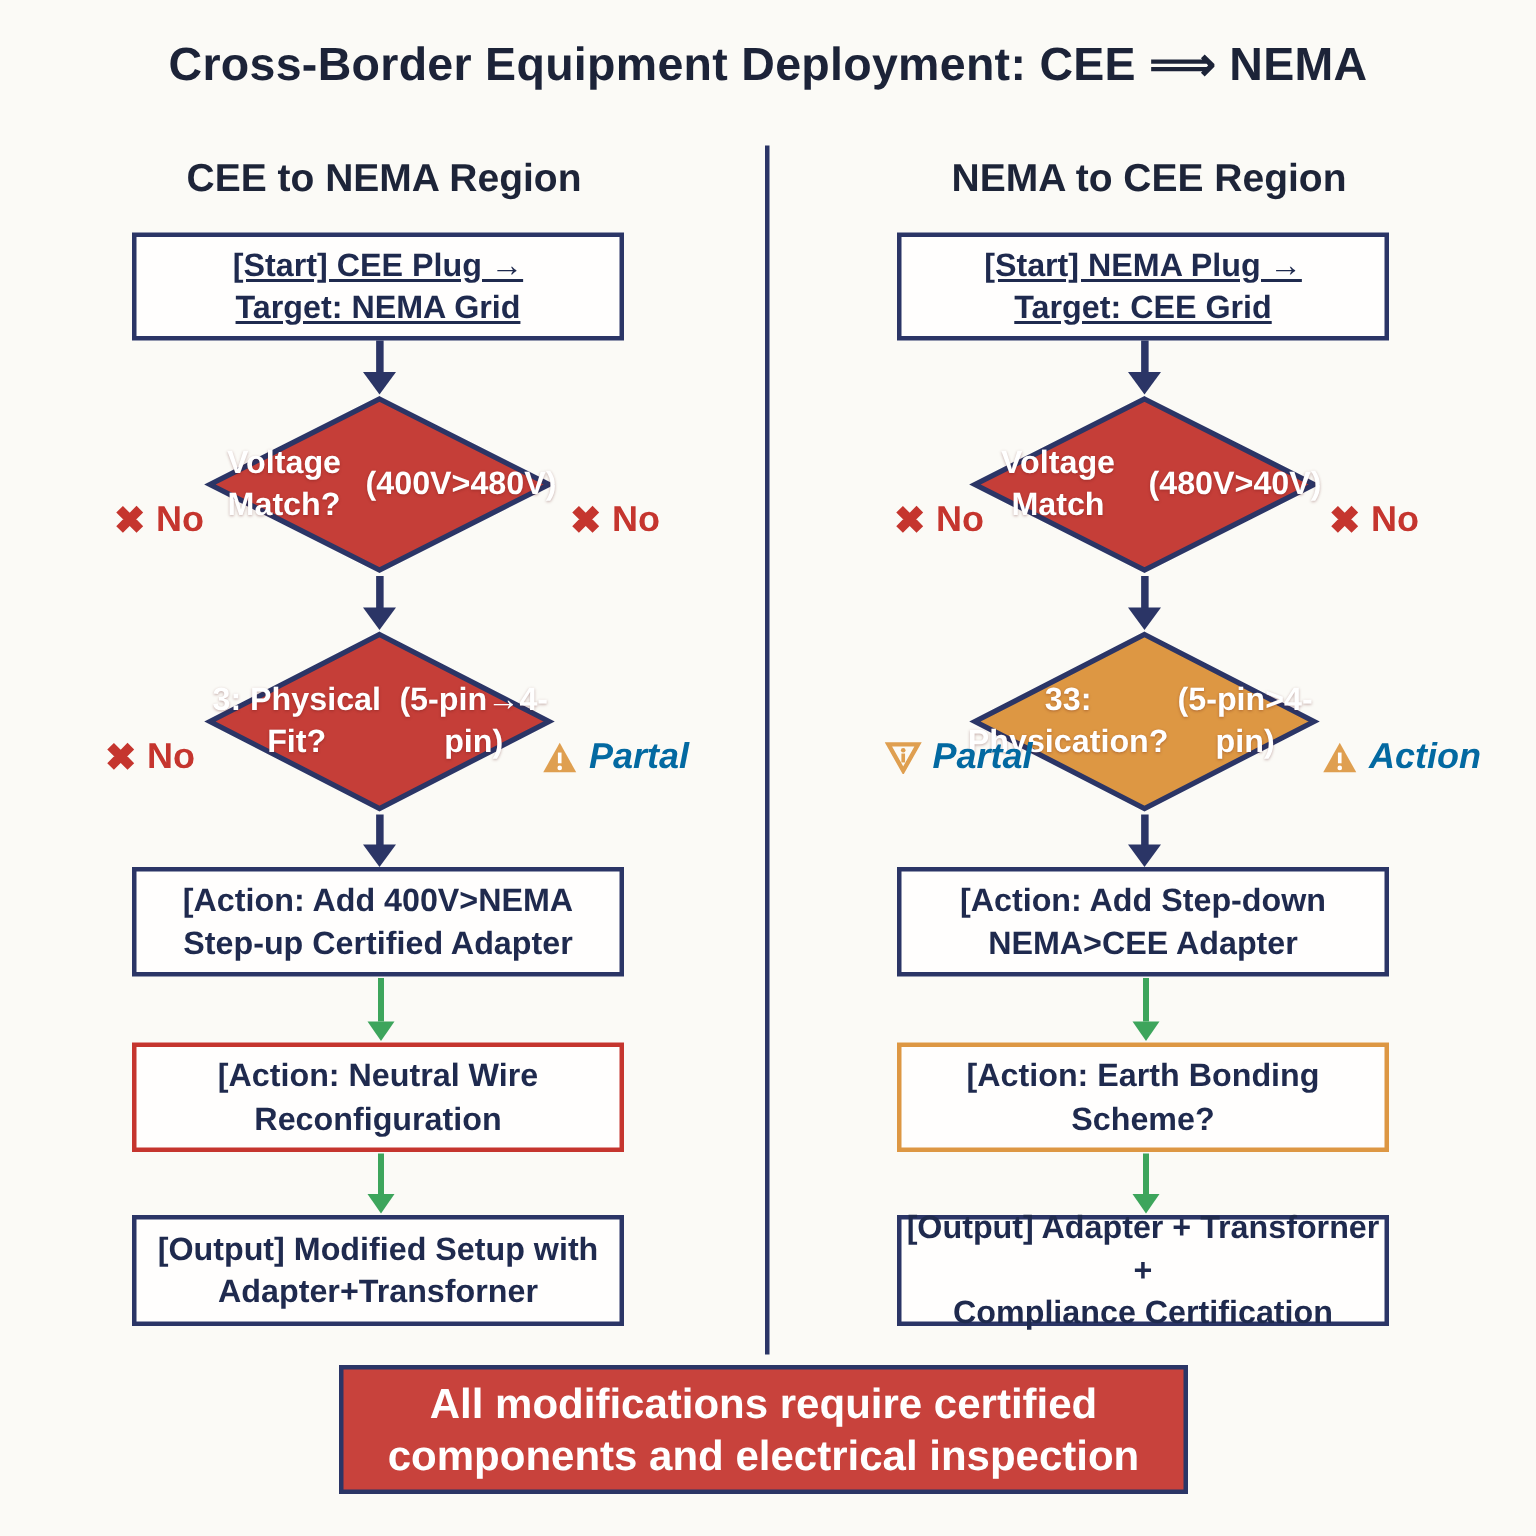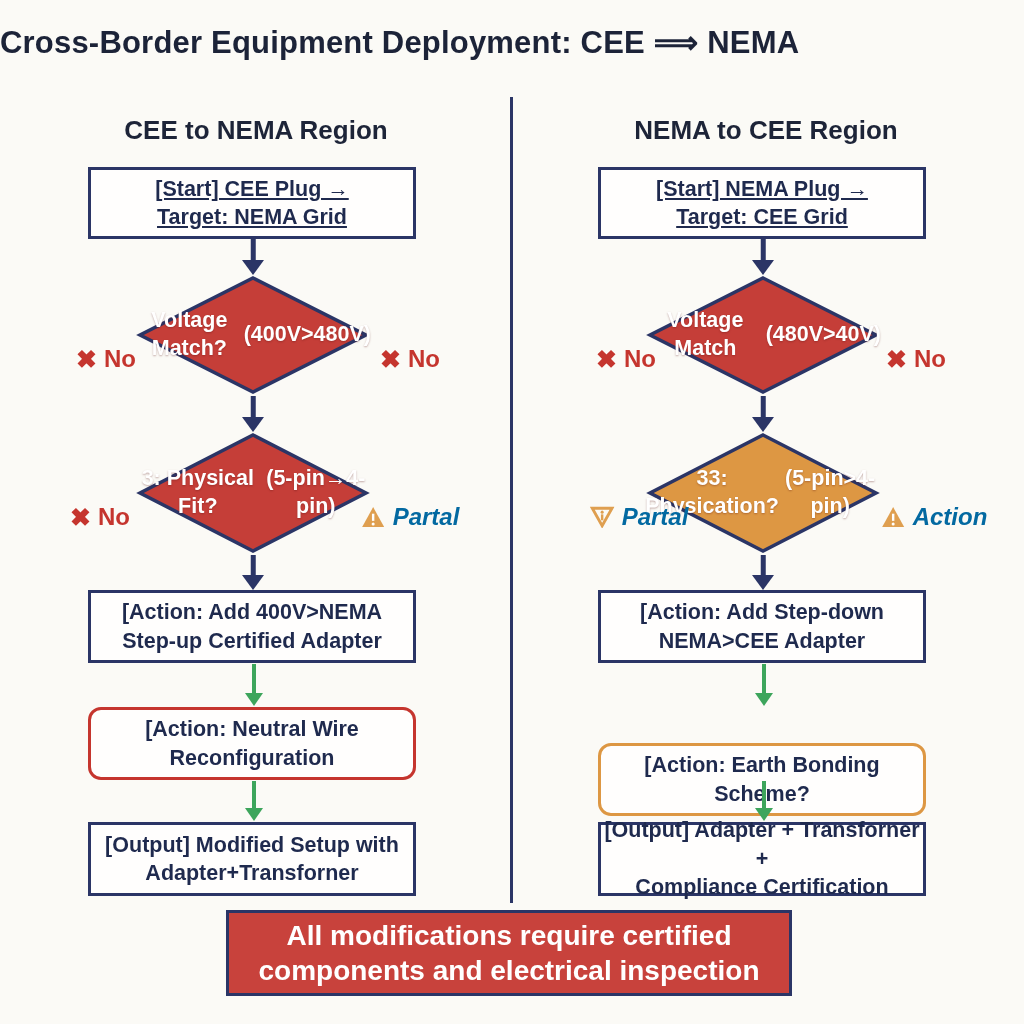--- a/index.html
+++ b/index.html
@@ -7,54 +7,54 @@
     width:1024px;height:1024px;
     background:#fbfaf6;
     font-family:"Liberation Sans", sans-serif;
     position:relative;
     overflow:hidden;
   }
   .frame{position:absolute;inset:0;width:1024px;height:1024px;}
 
   .title{
     position:absolute;top:24px;left:0;width:1024px;
-    text-align:left;
+    text-align:center;
     font-size:31px;font-weight:bold;color:#1c2338;
     letter-spacing:.2px;
   }
 
   .divider{
     position:absolute;left:510px;top:97px;width:3px;height:806px;
     background:#2b3566;
   }
 
-  .col{position:absolute;top:12px;width:456px;height:984px;}
+  .col{position:absolute;top:0;width:456px;height:984px;}
   .col0{left:28px;}
   .col1{left:538px;}
 
   .col-header{
     position:absolute;top:103px;left:0;width:456px;
     text-align:center;font-size:26px;font-weight:bold;color:#1d2438;
   }
 
   .node{
     position:absolute;left:60px;width:328px;
     background:#fffefd;
     border:3px solid #2b3566;
     display:flex;flex-direction:column;justify-content:center;align-items:center;
     text-align:center;
     font-size:21.5px;font-weight:bold;color:#1f2a4e;
     line-height:1.32;
     box-sizing:border-box;
   }
   .node.start{top:155px;height:72px;text-decoration:underline;}
   .node.action1{top:578px;height:73px;}
-  .node.action2{top:695px;height:73px;border-radius:13px;}
+  .node.action2{top:695px;height:73px;}
   .node.action2.red-border{border-color:#c5352e;}
-  .node.action2.orange-border{border-color:#dd9743;margin-top:36px;}
+  .node.action2.orange-border{border-color:#dd9743;}
   .node.output{top:810px;height:74px;border-width:3.5px;}
 
   .arrow{position:absolute;width:26px;}
   .arrow .shaft{position:absolute;left:50%;transform:translateX(-50%);top:0;bottom:13px;width:4.5px;}
   .arrow .head{position:absolute;bottom:0;left:50%;transform:translateX(-50%);width:0;height:0;}
   .arrow.navy{left:212px;}
   .arrow.navy .shaft{background:#2b3566;}
   .arrow.navy .head{border-left:11px solid transparent;border-right:11px solid transparent;border-top:15px solid #2b3566;}
   .arrow.green{left:213px;}
   .arrow.green .shaft{background:#3da55c;width:4px;}

